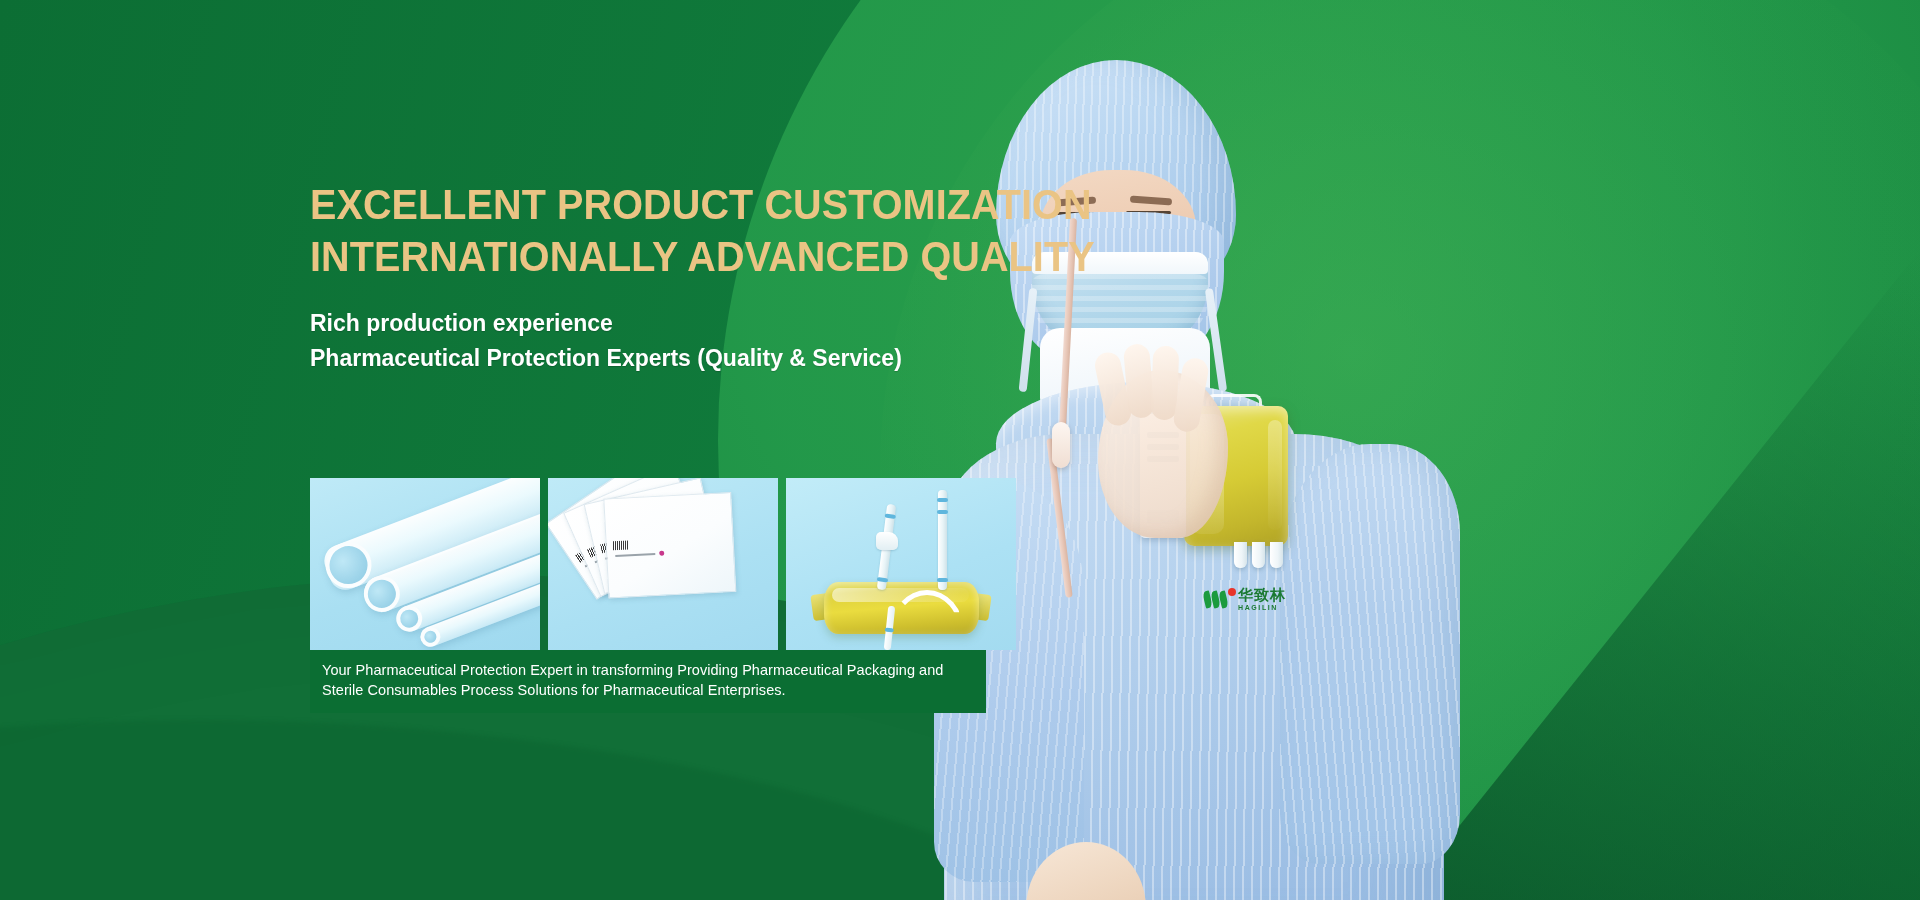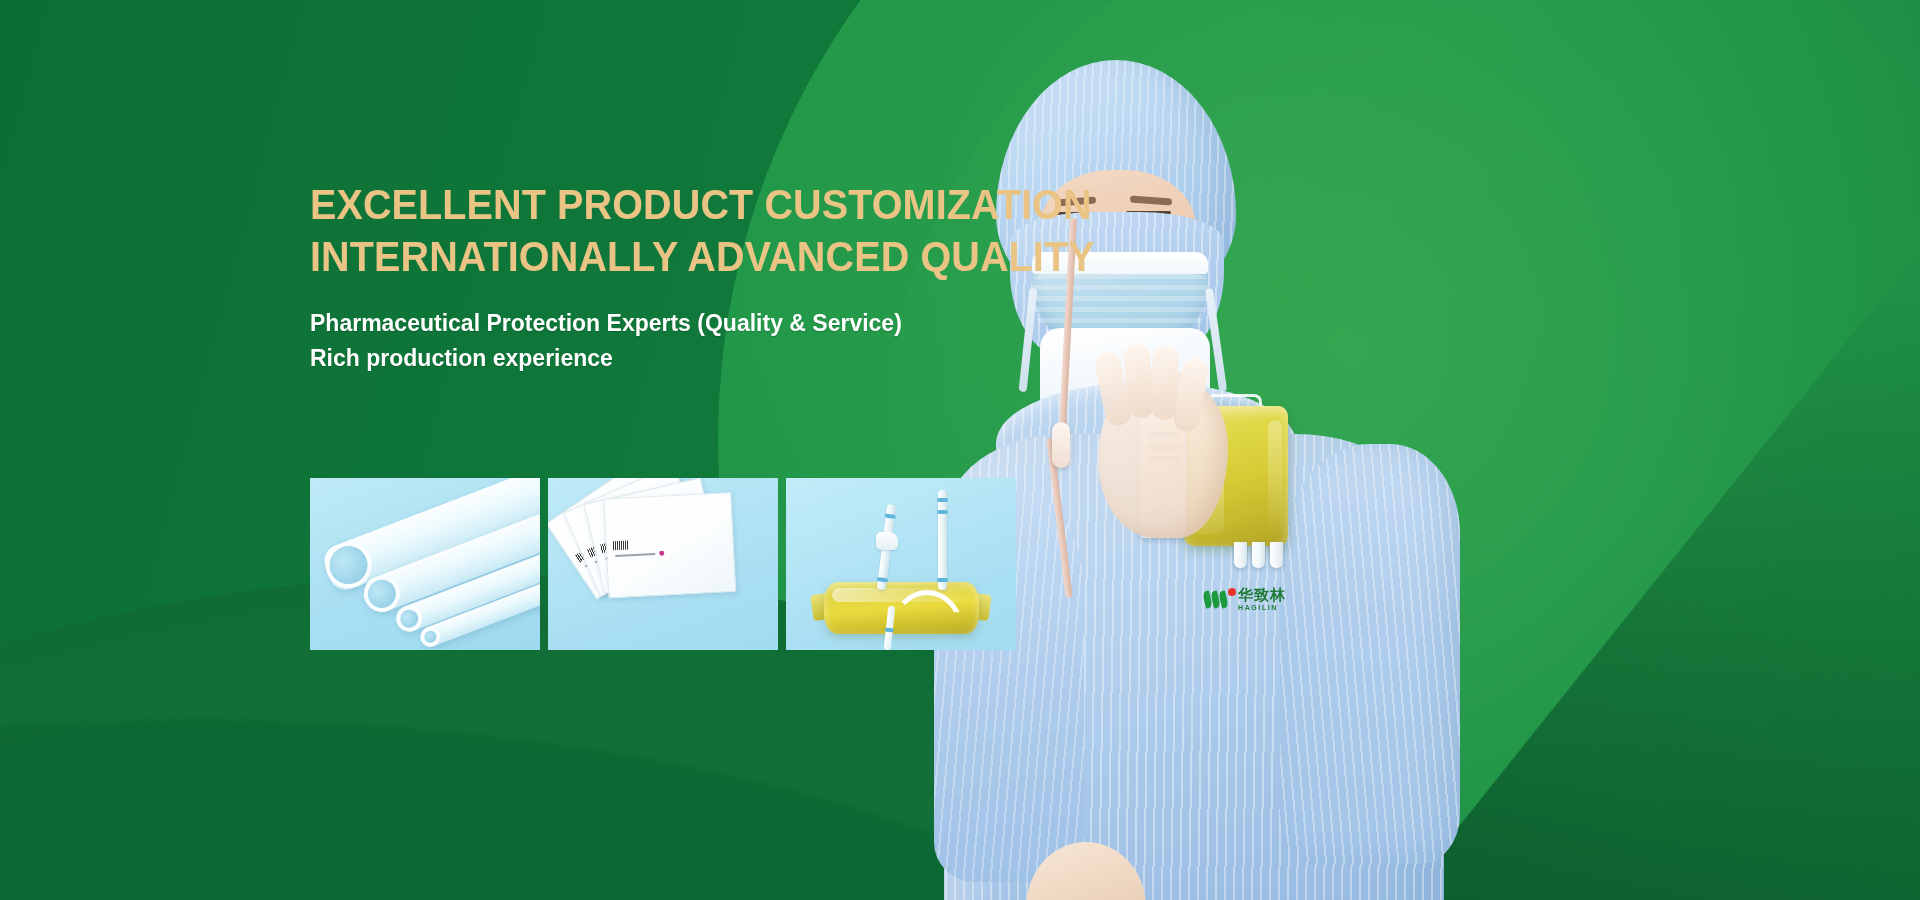--- a/index.html
+++ b/index.html
@@ -474,22 +474,22 @@
   <div class="bg-circle-right"></div>
   <div class="bg-circle-right-hi"></div>
   <div class="bg-swoop"></div>
   <div class="bg-swoop2"></div>
   <div class="bg-darkwedge"></div>
 
   <div class="copy">
     <div class="headline">EXCELLENT PRODUCT CUSTOMIZATION</div>
     <div class="headline">INTERNATIONALLY ADVANCED QUALITY</div>
     <div class="subhead">
+      <div>Rich production experience</div>
       <div>Pharmaceutical Protection Experts (Quality &amp; Service)</div>
-      <div>Rich production experience</div>
     </div>
   </div>
 
   <div class="thumbs">
 
     <div class="thumb">
       <div class="thumb-inner">
         <div class="t1-bg"></div>
         <div class="tube a">
             <div class="hole"></div>
@@ -549,20 +549,23 @@
         </div>
         <div class="clamp"></div>
         <div class="tubing"></div>
         <div class="drop-tube">
             <div class="band"></div>
           </div>
       </div>
     </div>
   </div>
 
+  <div class="caption">
+    <p>Your Pharmaceutical Protection Expert in transforming Providing Pharmaceutical Packaging and Sterile Consumables Process Solutions for Pharmaceutical Enterprises.</p>
+  </div>
 
   <div class="model">
     <div class="m-hood"></div>
     <div class="m-face"></div>
     <div class="m-brow l"></div>
     <div class="m-brow r"></div>
     <div class="m-eye l">
       <div class="iris">
           <div class="glint"></div>
         </div>

